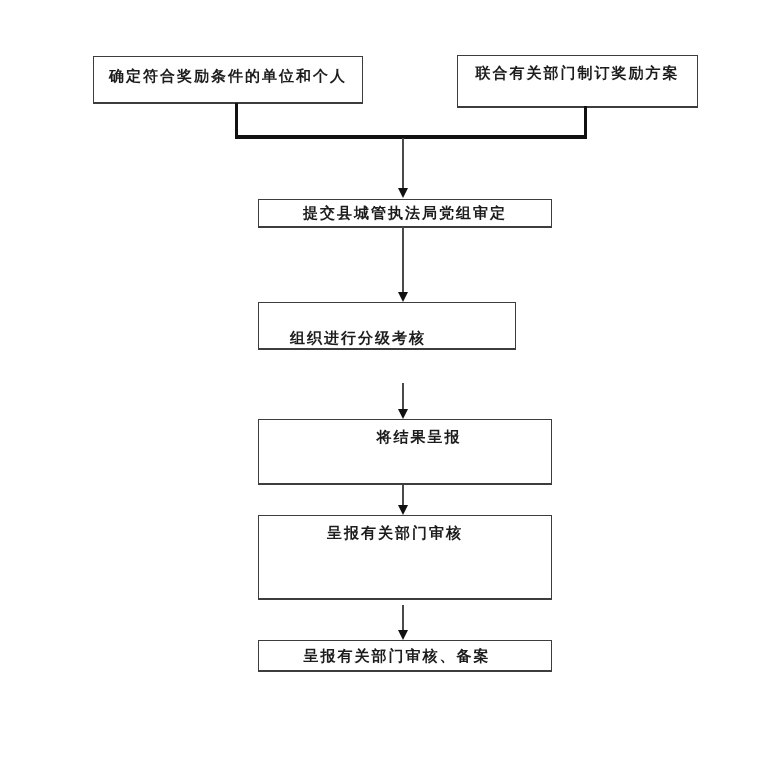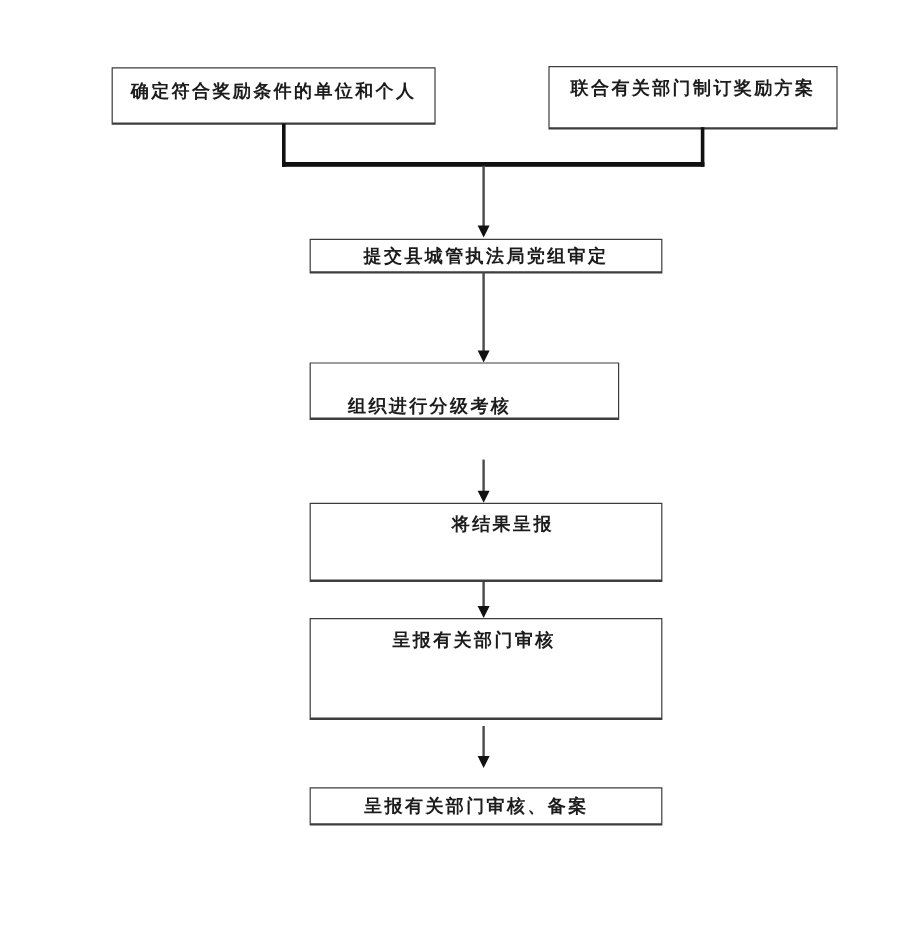--- a/index.html
+++ b/index.html
@@ -35,21 +35,21 @@
     letter-spacing: 2px;
     color: var(--c-text);
   }
   .node.center { align-items: center; }
   .n1 { left: 93px;  top: 56px;  width: 270px; height: 48px; padding-top: 9px; }
   .n2 { left: 457px; top: 55px;  width: 241px; height: 53px; padding-top: 7px; }
   .n3 { left: 258px; top: 199px; width: 294px; height: 29px; }
   .n4 { left: 258px; top: 302px; width: 258px; height: 48px; padding-top: 7px; padding-right: 58px; align-items: flex-end; }
   .n5 { left: 258px; top: 419px; width: 294px; height: 66px; padding-top: 7px; padding-right: 18px; padding-left: 46px; }
   .n6 { left: 258px; top: 515px; width: 294px; height: 85px; padding-top: 7px; padding-right: 20px; }
-  .n7 { left: 258px; top: 640px; width: 294px; height: 32px; padding-right: 16px; margin-top: 16px; }
+  .n7 { left: 258px; top: 640px; width: 294px; height: 32px; padding-right: 16px; }
   .stub {
     position: absolute;
     width: 3px;
     background: var(--c-connector);
   }
   .stub.left  { left: 235px; top: 103px; height: 36px; }
   .stub.right { left: 584px; top: 106px; height: 33px; }
   .merge-line {
     position: absolute;
     left: 235px; top: 135px;

